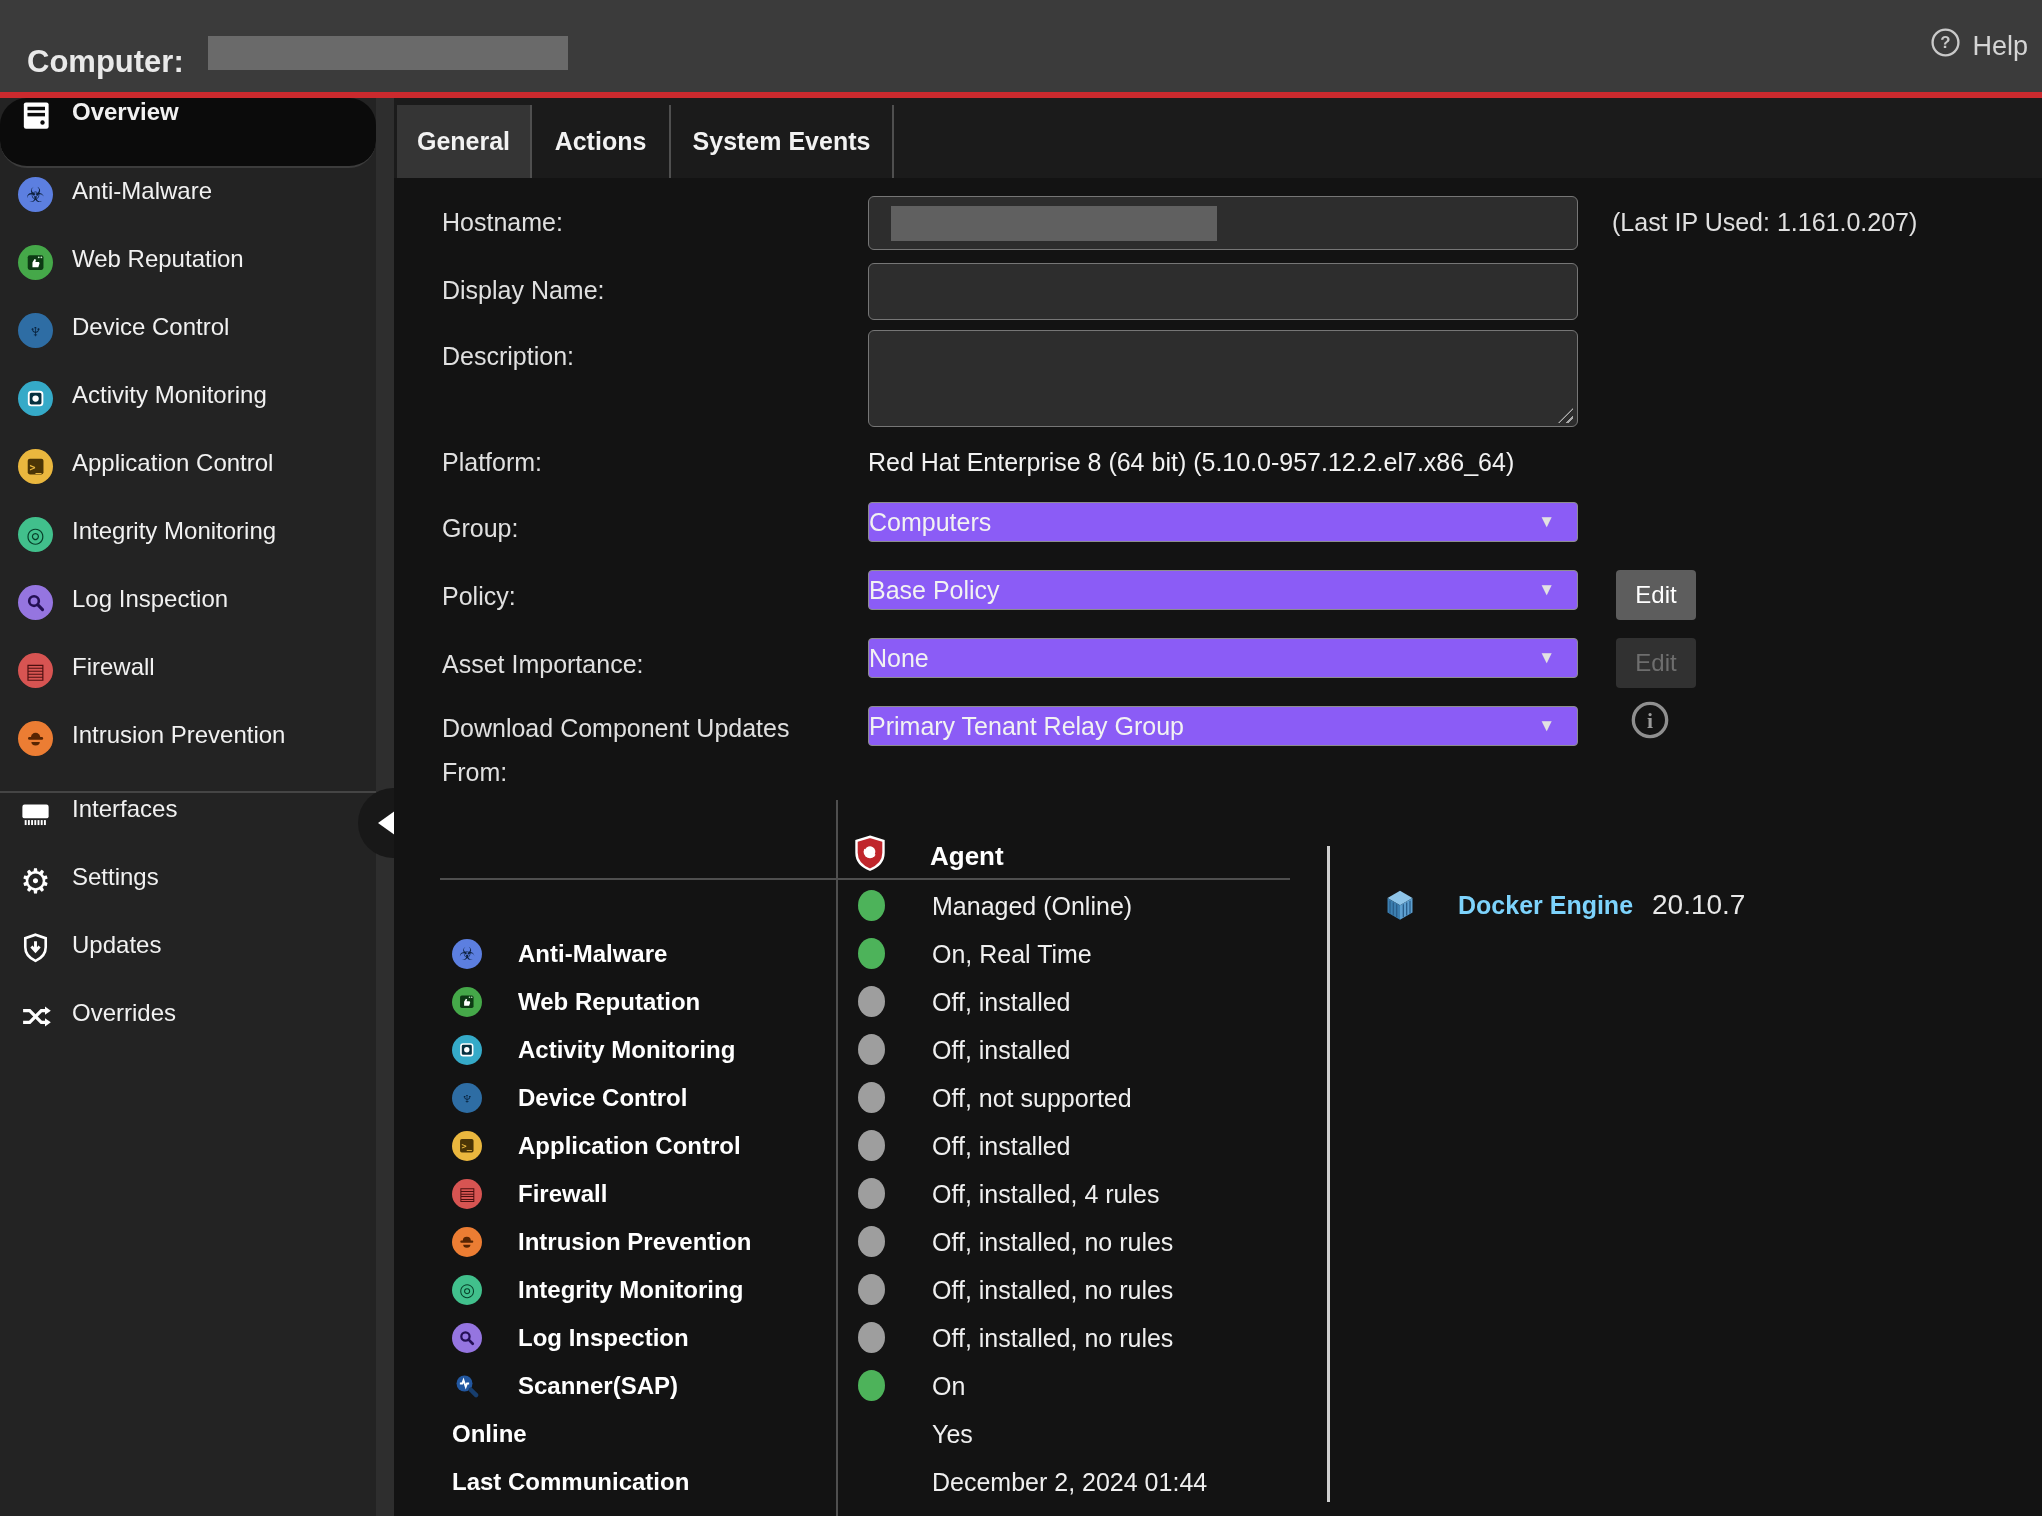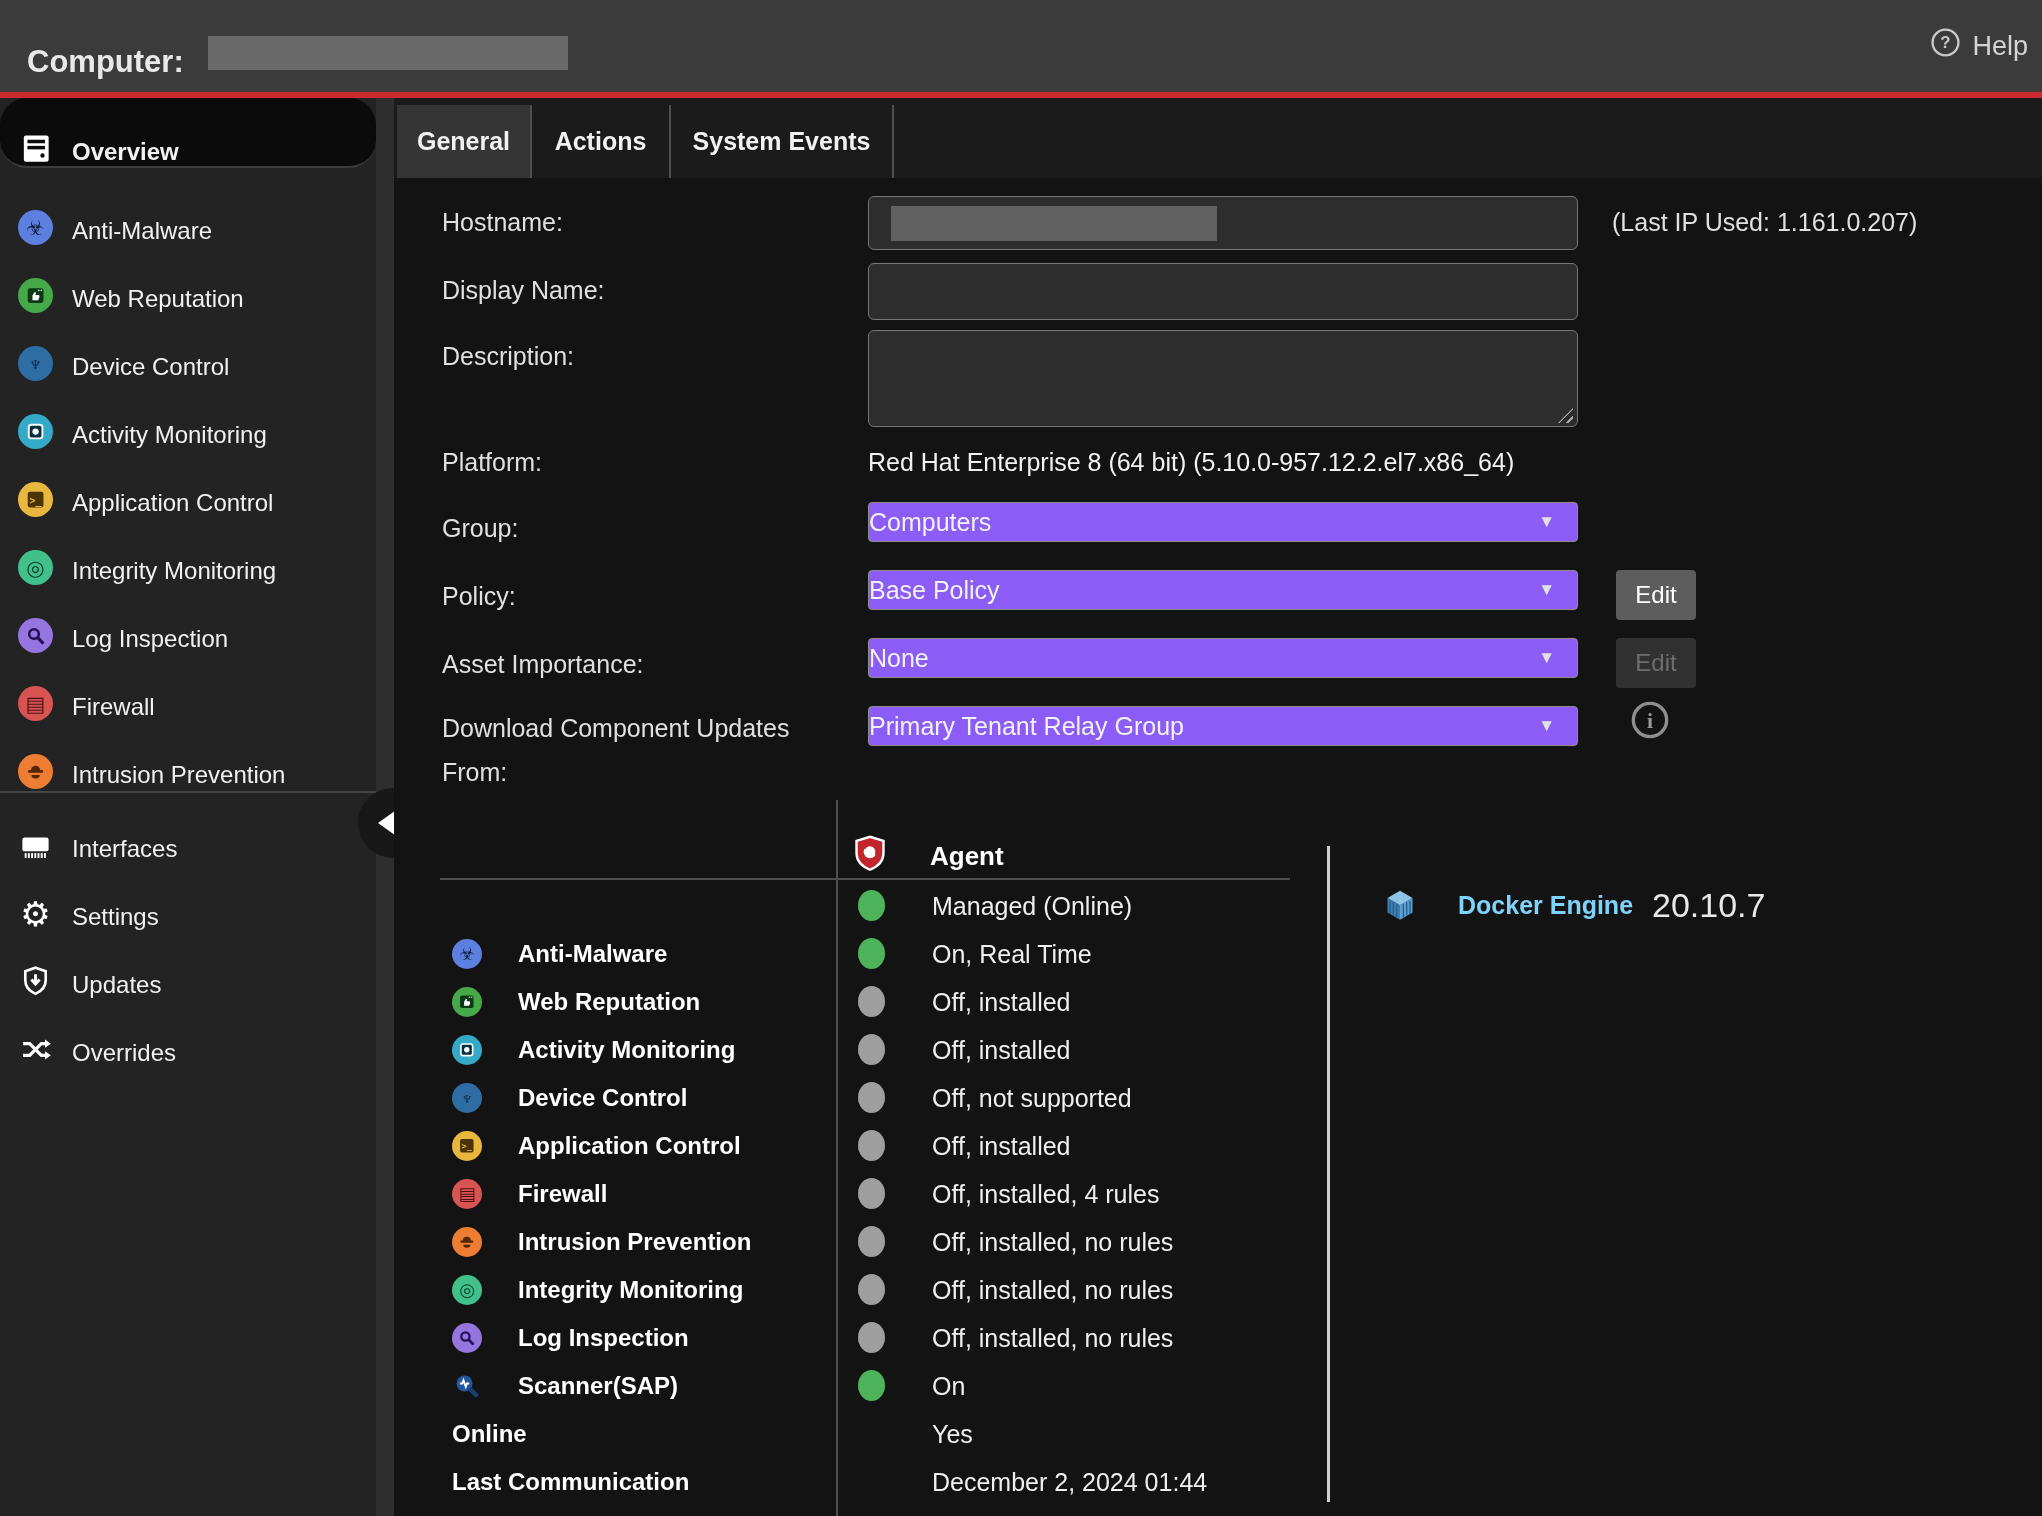--- a/index.html
+++ b/index.html
@@ -11,21 +11,21 @@
   .topbar { position:absolute; left:0; top:0; width:2042px; height:92px; background:#3b3b3b; }
   .topbar .title { position:absolute; left:27px; top:16px; line-height:92px; font-size:31px; font-weight:bold; color:#e9e9e9; }
   .redact { position:absolute; background:#6a6a6a; }
   .topbar-redact { left:208px; top:36px; width:360px; height:34px; }
   .help { position:absolute; right:14px; top:0; height:92px; display:flex; align-items:center; gap:11px; cursor:pointer; }
   .help span { color:#d4d4d4; font-size:27px; }
   .redline { position:absolute; left:0; top:92px; width:2042px; height:6px; background:#cb2a2e; }
 
   
   .sidebar { position:absolute; left:0; top:98px; width:376px; height:1418px; background:#232323; }
-  .side-item { display:flex; align-items:flex-end; height:68px; padding-left:18px; cursor:pointer;border-radius:27px; }
+  .side-item { display:flex; align-items:flex-start; height:68px; padding-left:18px; cursor:pointer;border-radius:27px; }
   .side-item.selected { height:70px; background:#0b0b0b; border-bottom:2px solid #3c3c3c; margin-bottom:9px; }
   .side-item.selected .side-label { font-weight:bold; }
   .side-label { margin-left:19px; font-size:24px; color:#f1f1f1; white-space:nowrap; }
   .side-divider { height:2px; background:#454545; margin:2px 0; }
   .mod-icon { width:35px; height:35px; border-radius:50%; display:flex; align-items:center; justify-content:center; flex:none; }
   .mod-icon svg { width:72%; height:72%; display:block; }
   .mod-icon .g { font-size:21px; font-weight:bold; line-height:1; }
   .mod-icon.bare { background:transparent; border-radius:0; }
   .mod-icon.bare svg { width:100%; height:100%; }
   .mod-icon.bare .g { font-size:31px; color:#fff; }
@@ -70,21 +70,21 @@
   .agent-h { font-size:26px; font-weight:bold; color:#ffffff; line-height:32px; }
   .st-row { left:0; width:933px; height:48px; }
   .st-row > * { position:absolute; }
   .st-icon { left:58px; top:9px; width:30px; height:30px; }
   .st-icon .g { font-size:18px; }
   .st-label { left:124px; top:0; line-height:48px; font-size:24px; font-weight:bold; color:#ffffff; white-space:nowrap; }
   .st-label.plain { left:58px; }
   .dot { left:464px; top:8px; width:27px; height:31px; border-radius:50%; }
   .st-status { left:538px; top:0; line-height:48px; font-size:25px; color:#efefef; white-space:nowrap; }
   .docker-name { font-size:25px; font-weight:bold; color:#7dd3fc; line-height:34px; }
-  .docker-ver { font-size:34px; color:#e8e8e8; line-height:34px; }
+  .docker-ver { font-size:28px; color:#e8e8e8; line-height:34px; }
   .docker-icn { left:986px; top:707px; width:40px; height:40px; }
 </style>
 </head>
 <body>
 
 <div id="page">
 
   <header class="topbar">
     <span class="title">Computer:</span>
     <span class="redact topbar-redact"></span>

